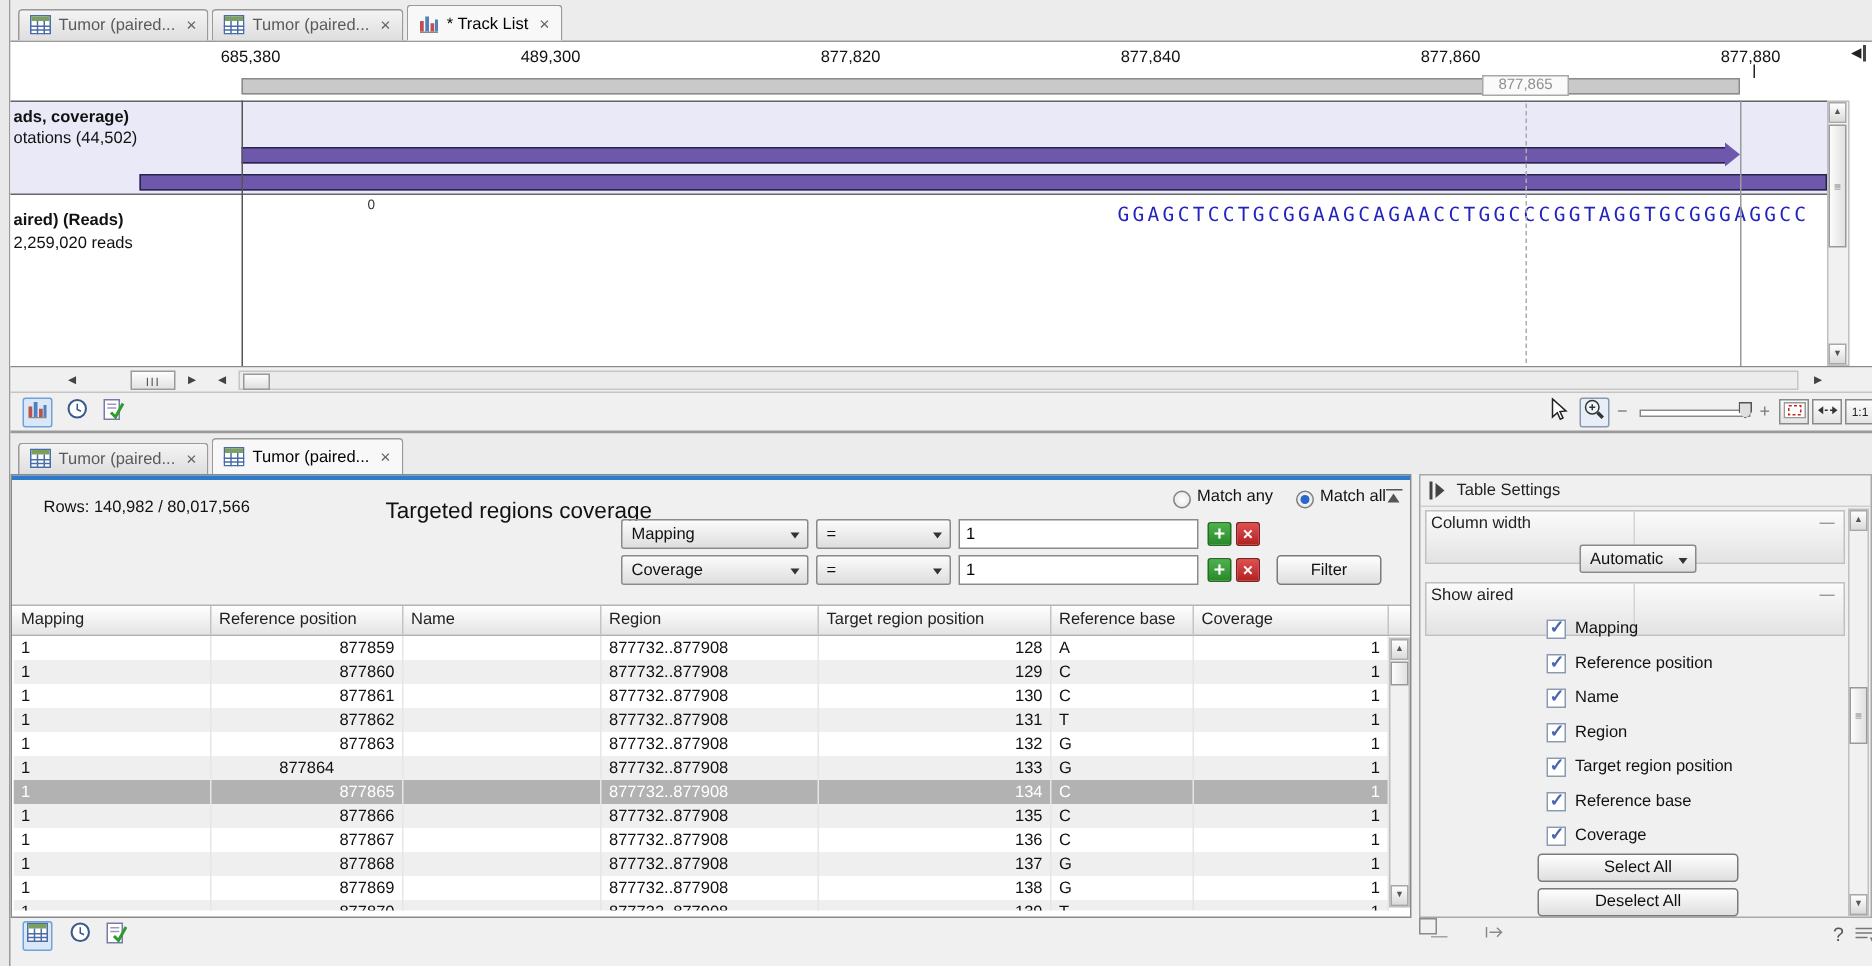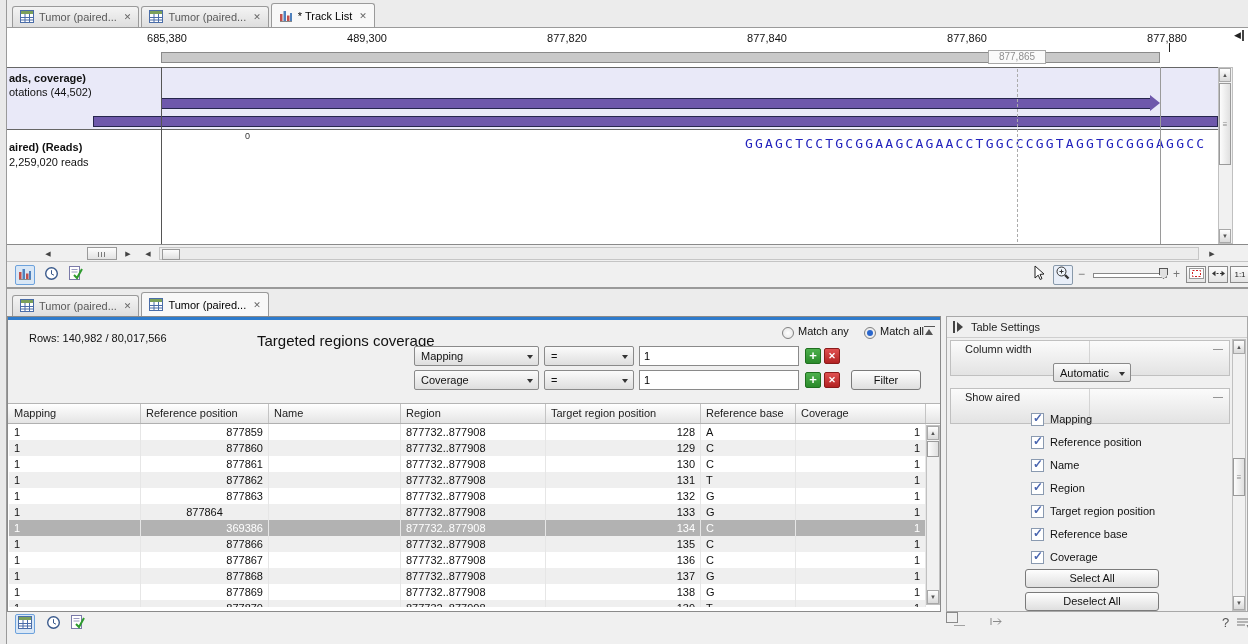--- a/index.html
+++ b/index.html
@@ -123,21 +123,21 @@
   #bottom-iconrow{position:absolute;left:7px;top:612px;width:934px;height:26px;}
   
   #settings{position:absolute;left:946px;top:316px;width:302px;height:296px;background:#f0f0f0;
       border:1px solid #a8a8a8;box-sizing:border-box;}
   #settings-bar{position:absolute;left:6px;top:4px;width:2px;height:12px;background:#444;}
   #settings-arrow{position:absolute;left:10px;top:5px;width:0;height:0;border-top:5px solid transparent;
       border-bottom:5px solid transparent;border-left:6px solid #444;}
   #settings-title-text{position:absolute;left:24px;top:4px;font-size:11px;color:#222;}
   #settings-title-row{position:absolute;left:0;top:0;width:100%;height:21px;border-bottom:1px solid #cfcfcf;box-sizing:border-box;}
   .sect{position:absolute;height:36px;background:linear-gradient(#fbfbfb,#e3e3e3);border:1px solid #c0c0c0;
-      font-size:11px;line-height:16px;box-sizing:border-box;padding-left:14px;color:#222;}
+      font-size:11px;line-height:16px;box-sizing:border-box;padding-left:3px;color:#222;}
   .sect::before{content:"";position:absolute;left:138px;top:0;bottom:0;border-left:1px solid #d4d4d4;}
   .sect .mn{position:absolute;right:6px;top:0;font-size:10px;color:#777;}
   #sect-cw{left:3px;top:23px;width:280px;}
   #sect-sc{left:3px;top:71px;width:280px;}
   #cw-auto{left:106px;top:46px;width:78px;height:19px;}
   #cb-list{position:absolute;left:84px;top:94px;width:195px;height:160px;}
   .cbrow{position:absolute;left:0;display:flex;gap:6px;align-items:center;height:16px;}
   .cb{width:13px;height:13px;background:#fff;border:1px solid #8a9ab0;box-sizing:border-box;position:relative;flex:0 0 13px;}
   .cb.checked::after{content:"✓";position:absolute;left:1px;top:-3px;font-size:12px;font-weight:bold;color:#4a66b0;}
   .cblabel{font-size:11px;color:#111;white-space:nowrap;}
@@ -419,21 +419,21 @@
           <div class="td" style="width: 132px; text-align: left;">1</div>
           <div class="td" style="width: 128px; text-align: center;">877864</div>
           <div class="td" style="width: 132px; text-align: left;"></div>
           <div class="td" style="width: 145px; text-align: left;">877732..877908</div>
           <div class="td" style="width: 155px; text-align: right;">133</div>
           <div class="td" style="width: 95px; text-align: left;">G</div>
           <div class="td" style="width: 130px; text-align: right;">1</div>
         </div>
         <div class="tr sel">
           <div class="td" style="width: 132px; text-align: left;">1</div>
-          <div class="td" style="width: 128px; text-align: right;">369386</div>
+          <div class="td" style="width: 128px; text-align: right;">877865</div>
           <div class="td" style="width: 132px; text-align: left;"></div>
           <div class="td" style="width: 145px; text-align: left;">877732..877908</div>
           <div class="td" style="width: 155px; text-align: right;">134</div>
           <div class="td" style="width: 95px; text-align: left;">C</div>
           <div class="td" style="width: 130px; text-align: right;">1</div>
         </div>
         <div class="tr alt">
           <div class="td" style="width: 132px; text-align: left;">1</div>
           <div class="td" style="width: 128px; text-align: right;">877866</div>
           <div class="td" style="width: 132px; text-align: left;"></div>

